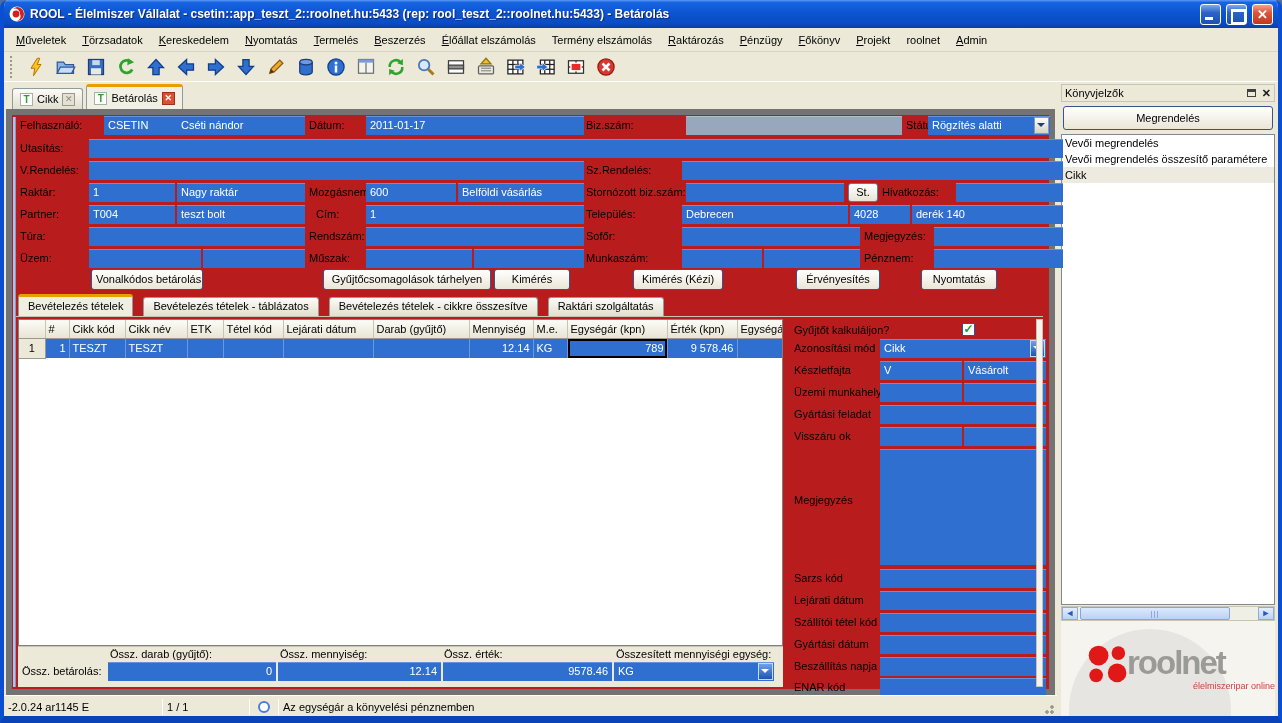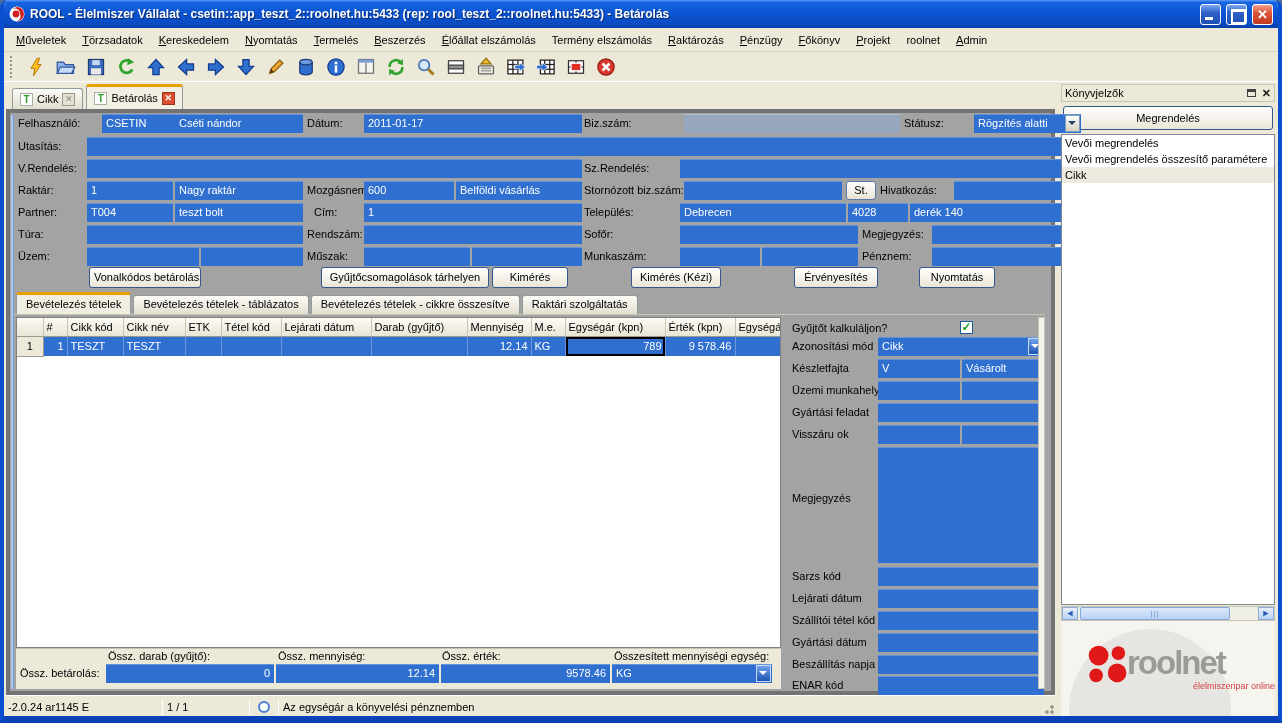--- a/index.html
+++ b/index.html
@@ -39,41 +39,41 @@
   .dtab{height:21px;display:flex;align-items:center;gap:4px;padding:0 7px;font-size:11px;
     border:1px solid #919B9C;border-bottom:none;border-radius:3px 3px 0 0;
     background:linear-gradient(#FCFBF6,#E2DFD0);}
   .dtab.active{height:25px;background:#F2F0E4;border-top:3px solid #E8A000;}
   .ticon{width:13px;height:13px;background:#fff;border:1px solid #A8B0A8;color:#2E9E2E;
     font-weight:bold;font-size:10px;line-height:11px;text-align:center;}
   .tclose{width:13px;height:13px;border:1px solid #9A9A8C;background:#E4E1D2;color:#8A8A7E;
     font-size:9px;line-height:11px;text-align:center;}
   .tclose.red{background:#DD4F33;border-color:#A03018;color:#fff;font-weight:bold;}
   
-  .doc-panel{flex:1;position:relative;margin:0 2px;border:4px solid #737373;background:#a3a3a3;}
+  .doc-panel{flex:1;position:relative;margin:0 2px;border:6px solid #737373;background:#b91c1c;}
   .splitter-left{position:absolute;left:1px;top:2px;bottom:2px;width:3px;background:#A9C4EE;border-right:1px solid #7E9ED2;}
   .header-form{position:absolute;left:6px;top:1px;right:6px;height:151px;}
   .lbl{position:absolute;font-size:11px;line-height:19px;height:19px;white-space:nowrap;overflow:hidden;color:#000;}
   .fld{position:absolute;height:19px;background:#2E6FD0;color:#fff;font-size:11px;line-height:19px;
     padding:0 4px;white-space:nowrap;overflow:hidden;box-shadow:inset 0 1px 0 rgba(255,255,255,.25);}
   .fld.gray{background:#97A7BE;}
   .fld.num{text-align:right;}
   .dd-btn{position:absolute;right:1px;top:1px;width:15px;height:17px;
     background:linear-gradient(#6FA0EC,#1E55B4);border:1px solid #C6D8F4;}
   .dd-btn::after{content:"";position:absolute;left:2px;top:5px;border:4px solid transparent;border-top-color:#fff;}
   .dd-btn.silver{background:linear-gradient(#FDFDFB,#D6D2C2);border:1px solid #7F9DB9;}
   .dd-btn.silver::after{border-top-color:#21406E;}
   .stbtn{position:absolute;height:19px;font-size:11px;line-height:17px;text-align:center;
     background:linear-gradient(#FFFFFF,#E8E4D4);border:1px solid #5A7AA8;border-radius:3px;}
   .action-row{position:absolute;left:6px;top:153px;right:6px;height:24px;}
   .xbtn{position:absolute;top:1px;height:21px;font-size:11px;line-height:19px;text-align:center;
     background:linear-gradient(#FFFFFF,#EAE6D6);border:1px solid #35568C;border-radius:3px;padding:0 4px;
     white-space:nowrap;overflow:hidden;}
   
-  .detail-tabs{position:absolute;left:6px;top:179px;right:6px;height:22px;display:flex;align-items:flex-end;gap:2px;}
+  .detail-tabs{position:absolute;left:6px;top:179px;right:6px;height:22px;display:flex;align-items:flex-end;gap:10px;}
   .vtab{height:19px;padding:0 9px;font-size:11px;line-height:17px;border:1px solid #919B9C;border-bottom:none;
     border-radius:3px 3px 0 0;background:linear-gradient(#FCFBF6,#E2DFD0);white-space:nowrap;}
   .vtab.active{height:22px;background:#F0EEE1;border-top:3px solid #E8A000;line-height:19px;}
   
   .detail-area{position:absolute;left:4px;top:201px;right:6px;bottom:2px;border-top:1px solid #C8C4B4;}
   .table-col{position:absolute;left:2px;top:2px;bottom:0;width:765px;display:flex;flex-direction:column;}
   .grid{flex:1;background:#fff;border:1px solid #808080;overflow:hidden;display:flex;flex-direction:column;}
   table.items{border-collapse:collapse;table-layout:fixed;width:763px;font-size:11px;}
   table.items th{height:18px;font-weight:normal;text-align:left;padding:0 3px;white-space:nowrap;overflow:hidden;
     background:linear-gradient(#FCFBF6,#E8E5D5);border-right:1px solid #C8C4B4;border-bottom:1px solid #9C9A8C;}
@@ -320,21 +320,21 @@
         <div class="header-form">
 
           <div class="lbl" style="left:2px;top:0">Felhasználó:</div>
           <div class="fld" style="left:86px;top:0;width:78px">CSETIN</div>
           <div class="fld" style="left:159px;top:0;width:128px">Cséti nándor</div>
           <div class="lbl" style="left:291px;top:0">Dátum:</div>
           <div class="fld" style="left:348px;top:0;width:218px">2011-01-17</div>
           <div class="lbl" style="left:568px;top:0">Biz.szám:</div>
           <div class="fld gray" style="left:668px;top:0;width:216px"></div>
           <div class="lbl" style="left:888px;top:0">Státusz:</div>
-          <div class="fld" style="left:958px;top:0;width:107px"><span>Rögzítés alatti</span><span class="dd-btn silver"></span></div>
+          <div class="fld" style="left:910px;top:0;width:122px"><span>Rögzítés alatti</span><span class="dd-btn silver"></span></div>
 
           <div class="lbl" style="left:2px;top:23px">Utasítás:</div>
           <div class="fld" style="left:71px;top:23px;width:974px"></div>
 
           <div class="lbl" style="left:2px;top:45px">V.Rendelés:</div>
           <div class="fld" style="left:71px;top:45px;width:495px"></div>
           <div class="lbl" style="left:568px;top:45px">Sz.Rendelés:</div>
           <div class="fld" style="left:664px;top:45px;width:381px"></div>
 
           <div class="lbl" style="left:2px;top:67px">Raktár:</div>

